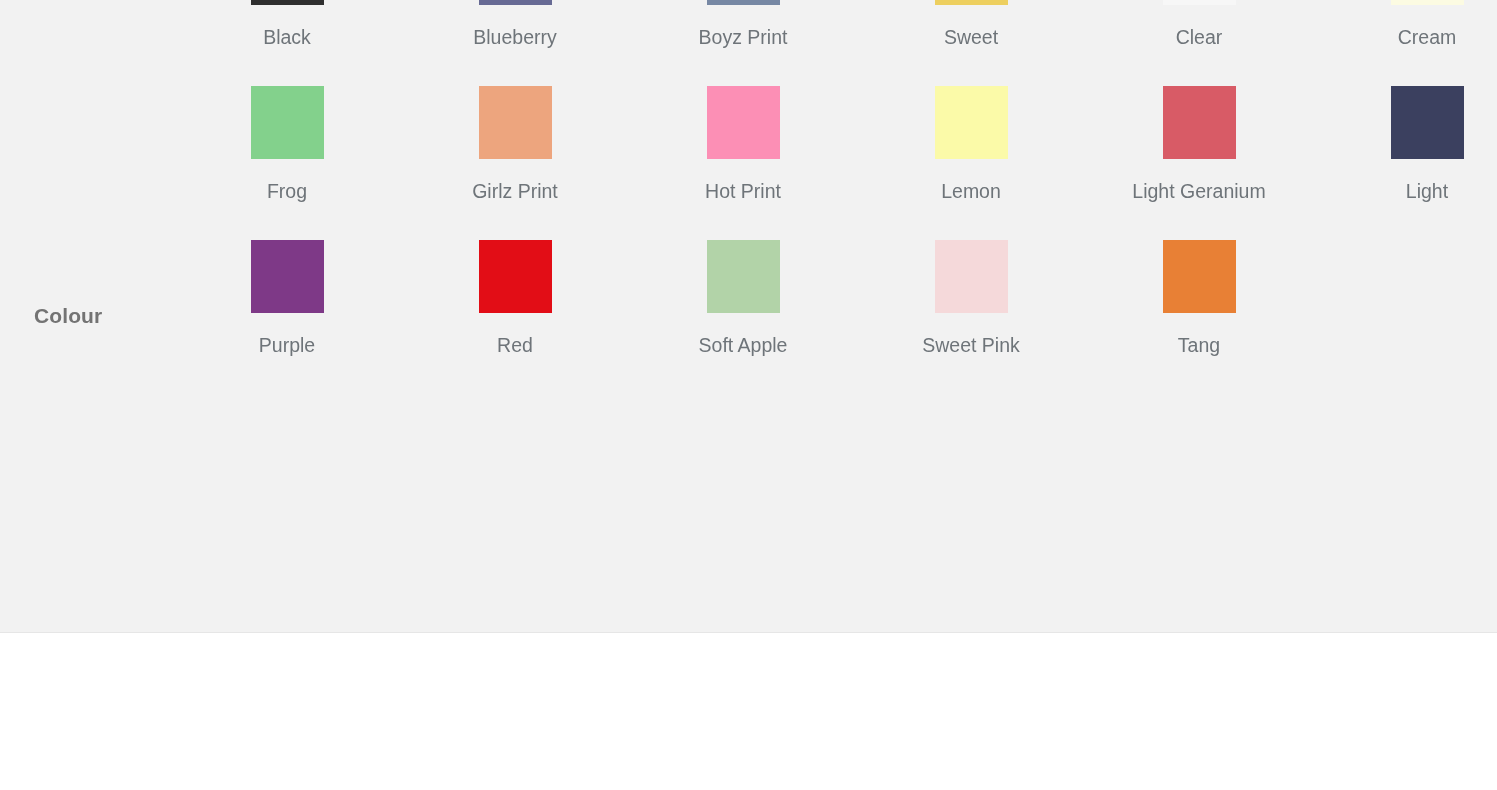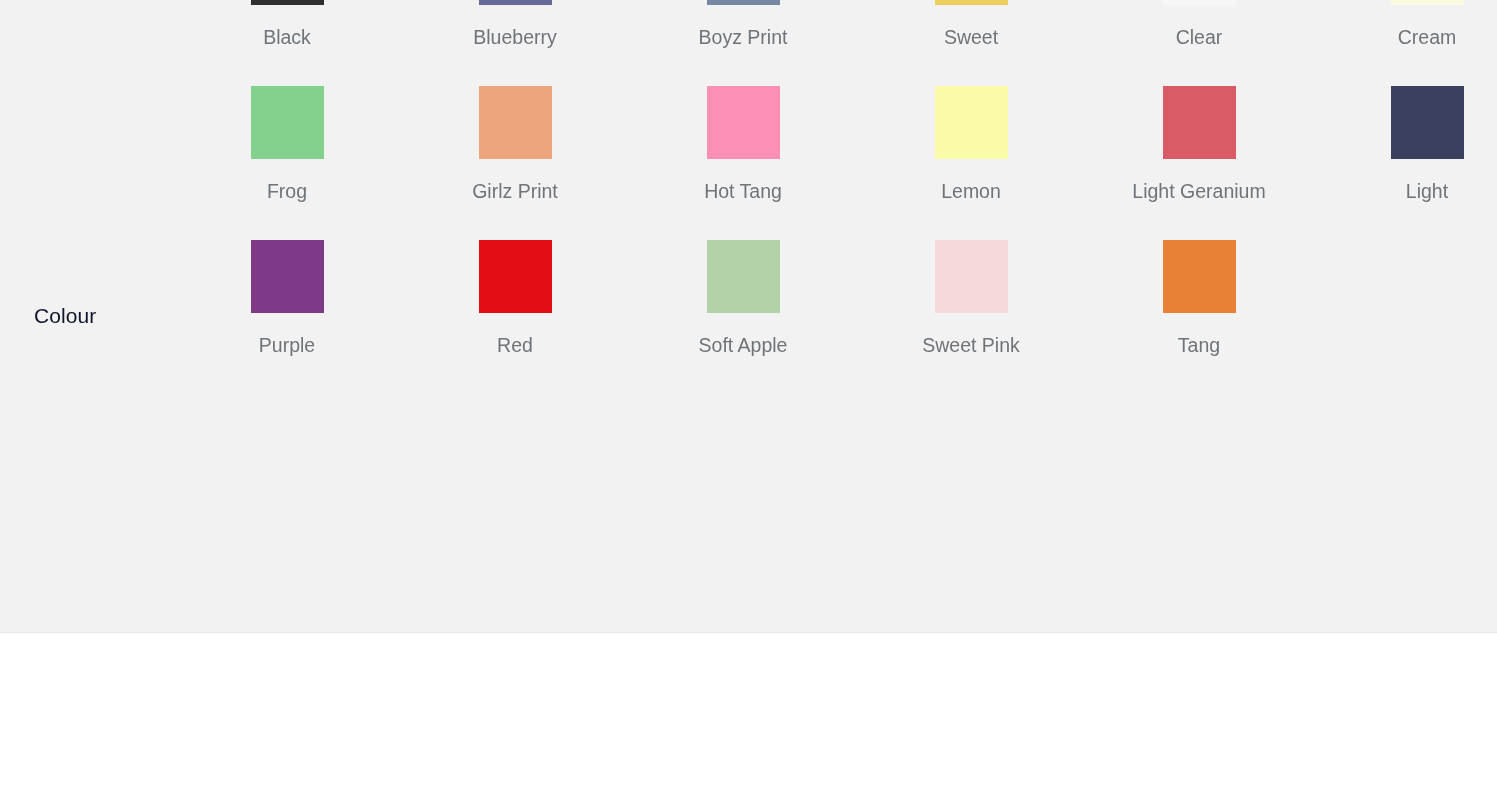--- a/index.html
+++ b/index.html
@@ -31,22 +31,22 @@
     background: #f2f2f2;
     border-bottom: 1px solid #e6e6e6;
     box-sizing: border-box;
   }
 
   .attribute-label {
     position: absolute;
     left: 34px;
     top: 302px;
     font-size: 21px;
-    font-weight: normal;
-    color: #0f172a;
+    font-weight: bold;
+    color: #737373;
     letter-spacing: 0.1px;
     line-height: 28px;
     white-space: nowrap;
   }
 
   
   .swatch-grid {
     position: absolute;
     left: 173px;
     top: -68px;           
@@ -131,21 +131,21 @@
         <div class="swatch-cell">
           <span class="swatch-chip" style="background: rgb(131, 209, 140);"></span>
           <span class="swatch-name">Frog</span>
         </div>
         <div class="swatch-cell">
           <span class="swatch-chip" style="background: rgb(237, 165, 126);"></span>
           <span class="swatch-name">Girlz Print</span>
         </div>
         <div class="swatch-cell">
           <span class="swatch-chip" style="background: rgb(252, 143, 181);"></span>
-          <span class="swatch-name">Hot Tang</span>
+          <span class="swatch-name">Hot Print</span>
         </div>
         <div class="swatch-cell">
           <span class="swatch-chip" style="background: rgb(251, 250, 168);"></span>
           <span class="swatch-name">Lemon</span>
         </div>
         <div class="swatch-cell">
           <span class="swatch-chip" style="background: rgb(216, 91, 102);"></span>
           <span class="swatch-name">Light Geranium</span>
         </div>
         <div class="swatch-cell">

